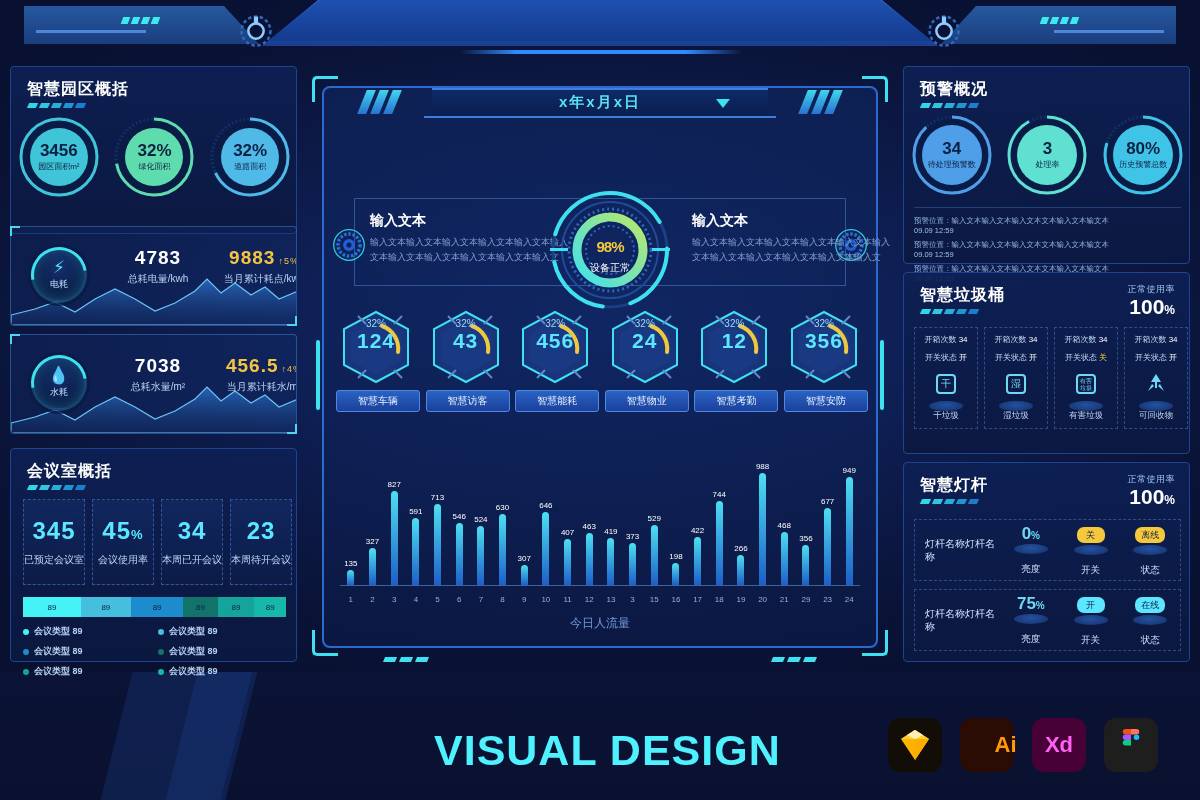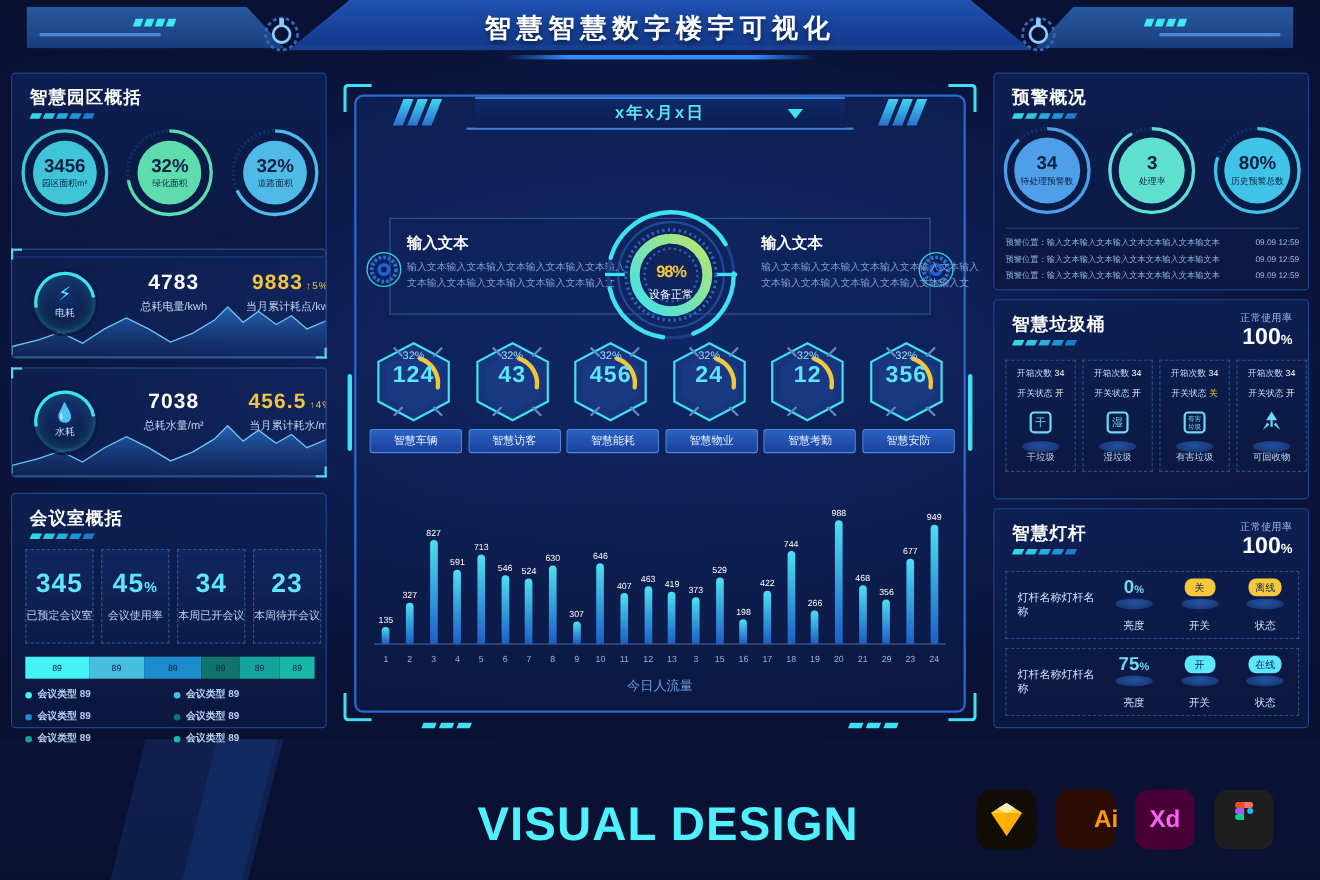--- a/index.html
+++ b/index.html
@@ -249,21 +249,21 @@
   .bval{ font-size:8px; color:#ffffff; margin-bottom:2px; }
   .bfill{ width:7px; border-radius:4px 4px 0 0; background:linear-gradient(180deg,#4ce0f2,#1d5fc8); }
   .xlabels{ position:absolute; left:0; bottom:8px; width:520px; display:flex; }
   .xlabels span{ flex:1; text-align:center; font-size:8px; color:#8fb2e0; }
   .chart-cap{ position:absolute; left:0; bottom:-20px; width:520px; text-align:center; font-size:12px; color:#6f9ada; }
 
   
   #panel-alert{ left:903px; top:66px; width:287px; height:198px; }
   .arings{ position:absolute; left:0; top:46px; width:287px; display:flex; justify-content:space-around; }
   .alist{ position:absolute; left:10px; top:140px; width:267px; border-top:1px solid rgba(70,120,200,.4); padding-top:8px; }
-  .arow{ display:flex; justify-content:space-between; font-size:7.5px; color:#8fb0de; margin-bottom:5px; }
+  .arow{ display:flex; justify-content:space-between; font-size:7.5px; color:#8fb0de; margin-bottom:5px;flex-direction:column; }
   .arow .t{ white-space:nowrap; overflow:hidden; text-overflow:ellipsis; max-width:212px; }
   .arow .d{ color:#9fc0e8; }
 
   
   #panel-trash{ left:903px; top:272px; width:287px; height:182px; }
   .tcards{ position:absolute; left:10px; top:54px; display:flex; gap:6px; }
   .tcard{ width:64px; height:102px; position:relative; }
   .tcard .frm{ position:absolute; inset:0; border:1px dashed rgba(79,140,220,.45); }
   .tcard .line{ font-size:8px; color:#c3dcf7; text-align:center; margin-top:7px; }
   .tcard .line b{ font-weight:normal; color:#ffffff; }
@@ -340,21 +340,20 @@
           <i></i>
           <i></i>
         </div>
       <svg class="gear" viewBox="0 0 40 40">
         <circle cx="20" cy="20" r="17" fill="none" stroke="#2f68b8" stroke-width="3" stroke-dasharray="4 3"></circle>
         <circle cx="20" cy="20" r="9" fill="none" stroke="#8ecaff" stroke-width="3"></circle>
         <rect x="17.5" y="3" width="5" height="8" fill="#8ecaff"></rect>
       </svg>
     </div>
 
-    <div class="hdr-title">智慧智慧数字楼宇可视化</div>
     <div class="hdr-underline"></div>
   </div>
 
   <div class="panel" id="panel-park">
     <div class="panel-title">智慧园区概括</div>
     <div class="title-dashes">
         <i></i>
         <i></i>
         <i></i>
         <i></i>

